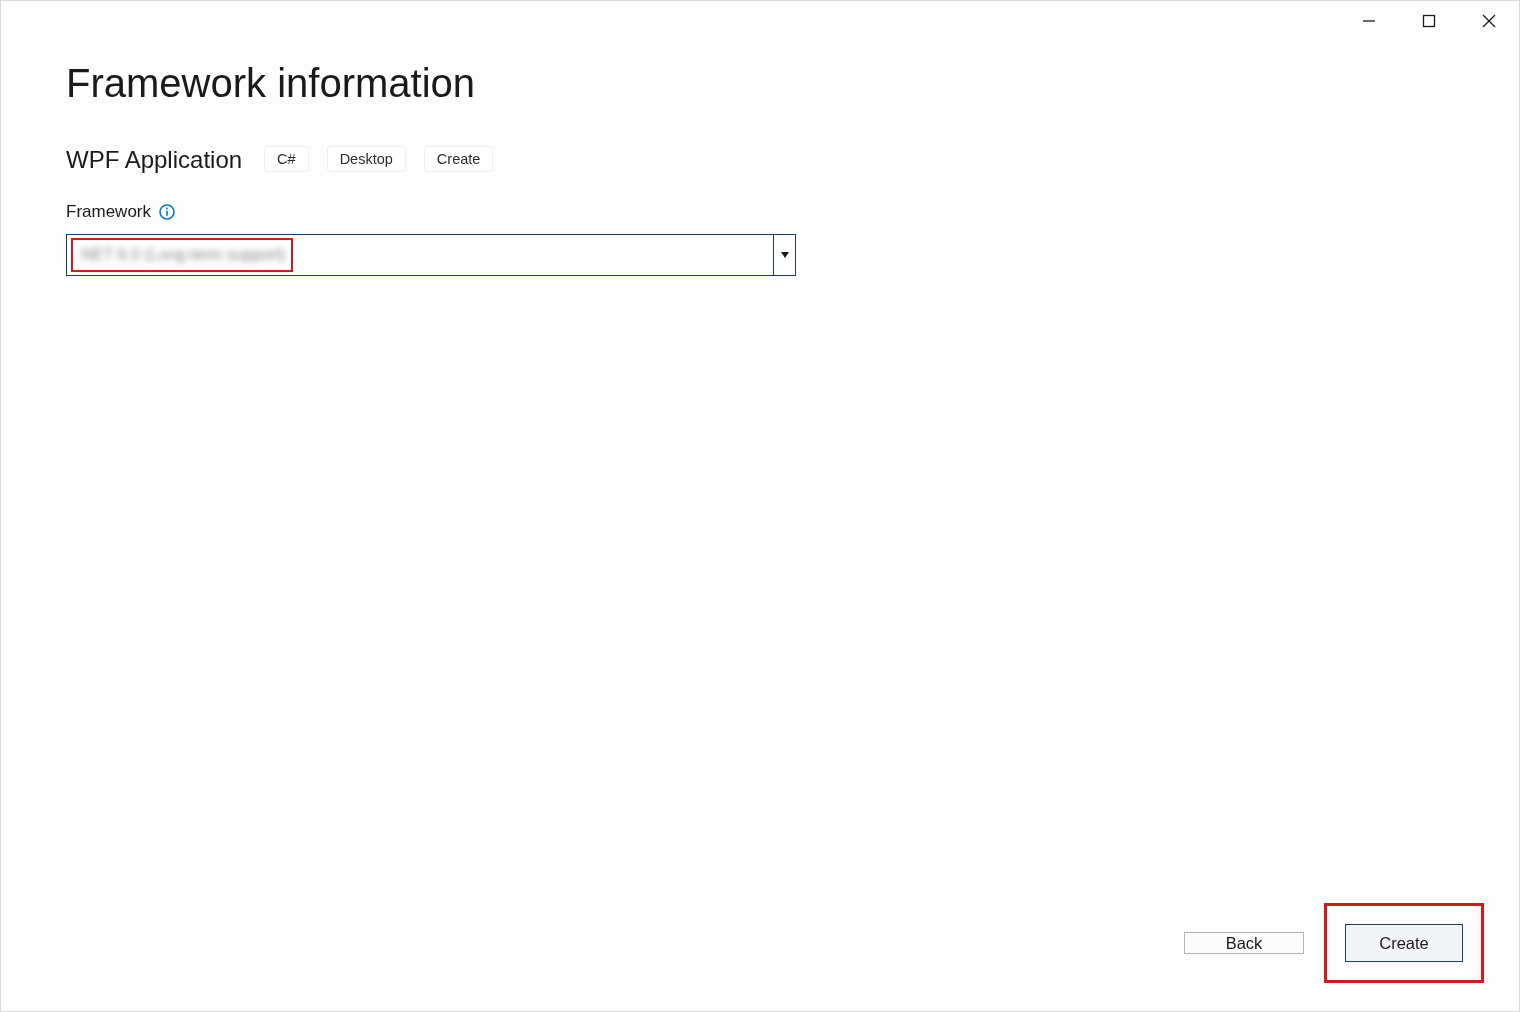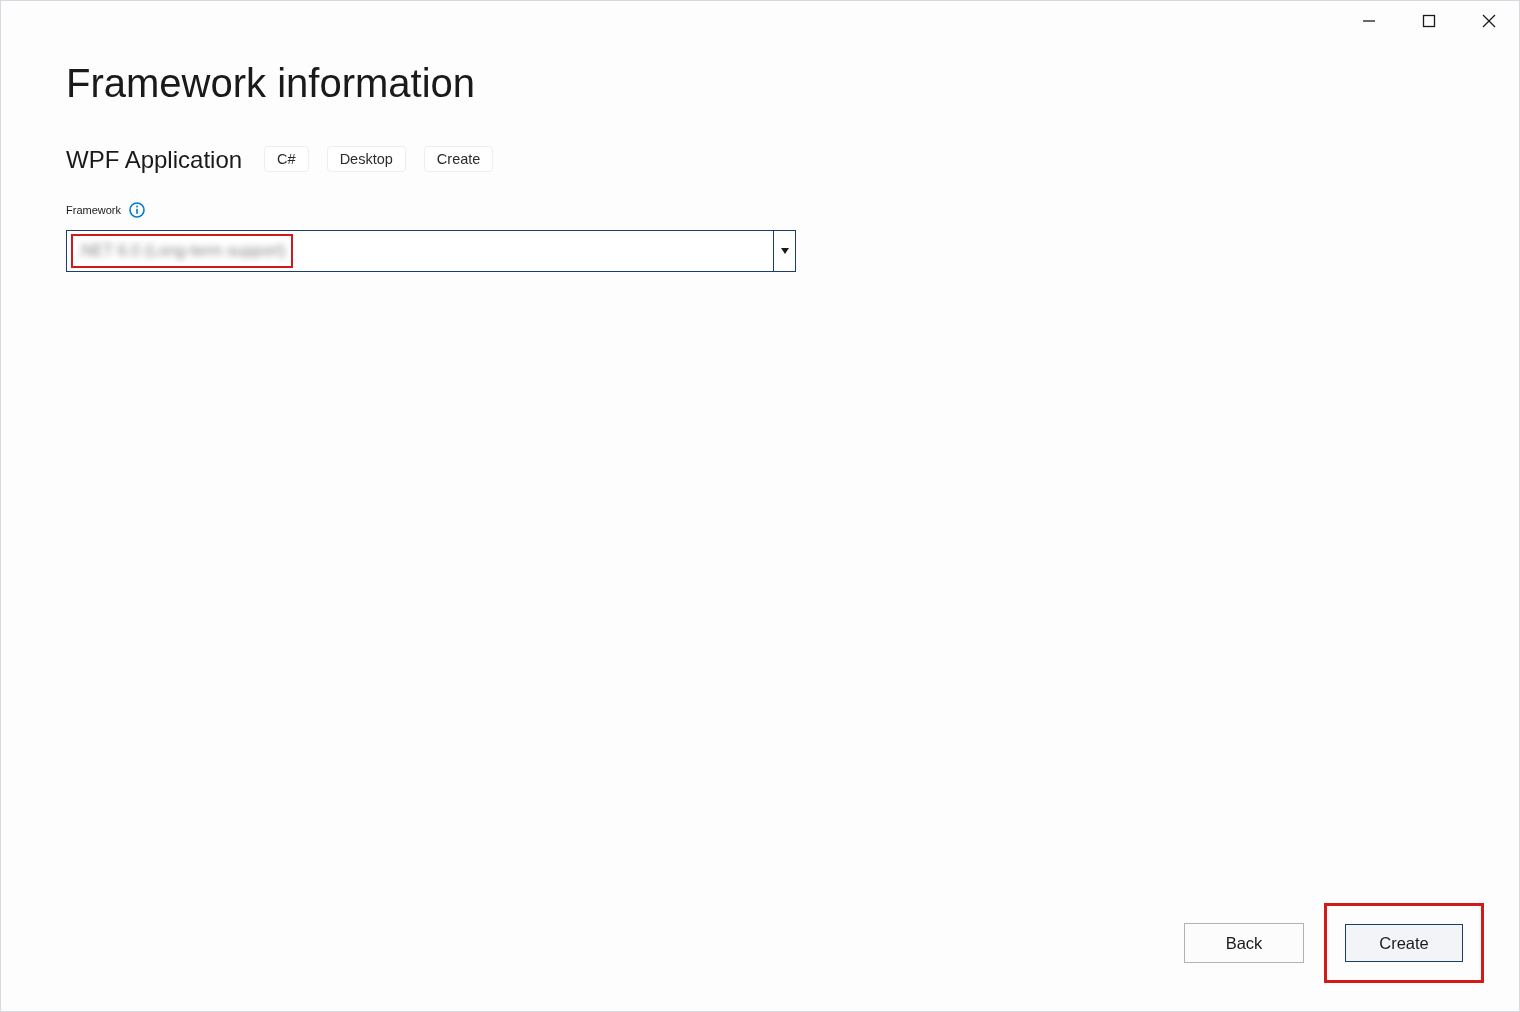--- a/index.html
+++ b/index.html
@@ -75,21 +75,21 @@
     .field-row {
       margin-bottom: 10px;
     }
     .field-label-row {
       display: flex;
       align-items: center;
       gap: 8px;
       margin-bottom: 12px;
     }
     .field-label {
-      font-size: 11px;
+      font-size: 17px;
       color: #1a1a1a;
     }
     .info-icon {
       width: 16px;
       height: 16px;
       display: inline-flex;
       align-items: center;
       justify-content: center;
     }
     .info-icon svg {
@@ -141,21 +141,21 @@
     .footer {
       position: absolute;
       bottom: 28px;
       right: 35px;
       display: flex;
       gap: 20px;
       align-items: center;
     }
     .btn {
       width: 120px;
-      height: 40px;
+      height: 22px;
       font-size: 16.5px;
       font-family: inherit;
       display: flex;
       align-items: center;
       justify-content: center;
       cursor: pointer;
     }
     .btn-back {
       background: #fcfcfc;
       border: 1px solid #b2b2b2;

